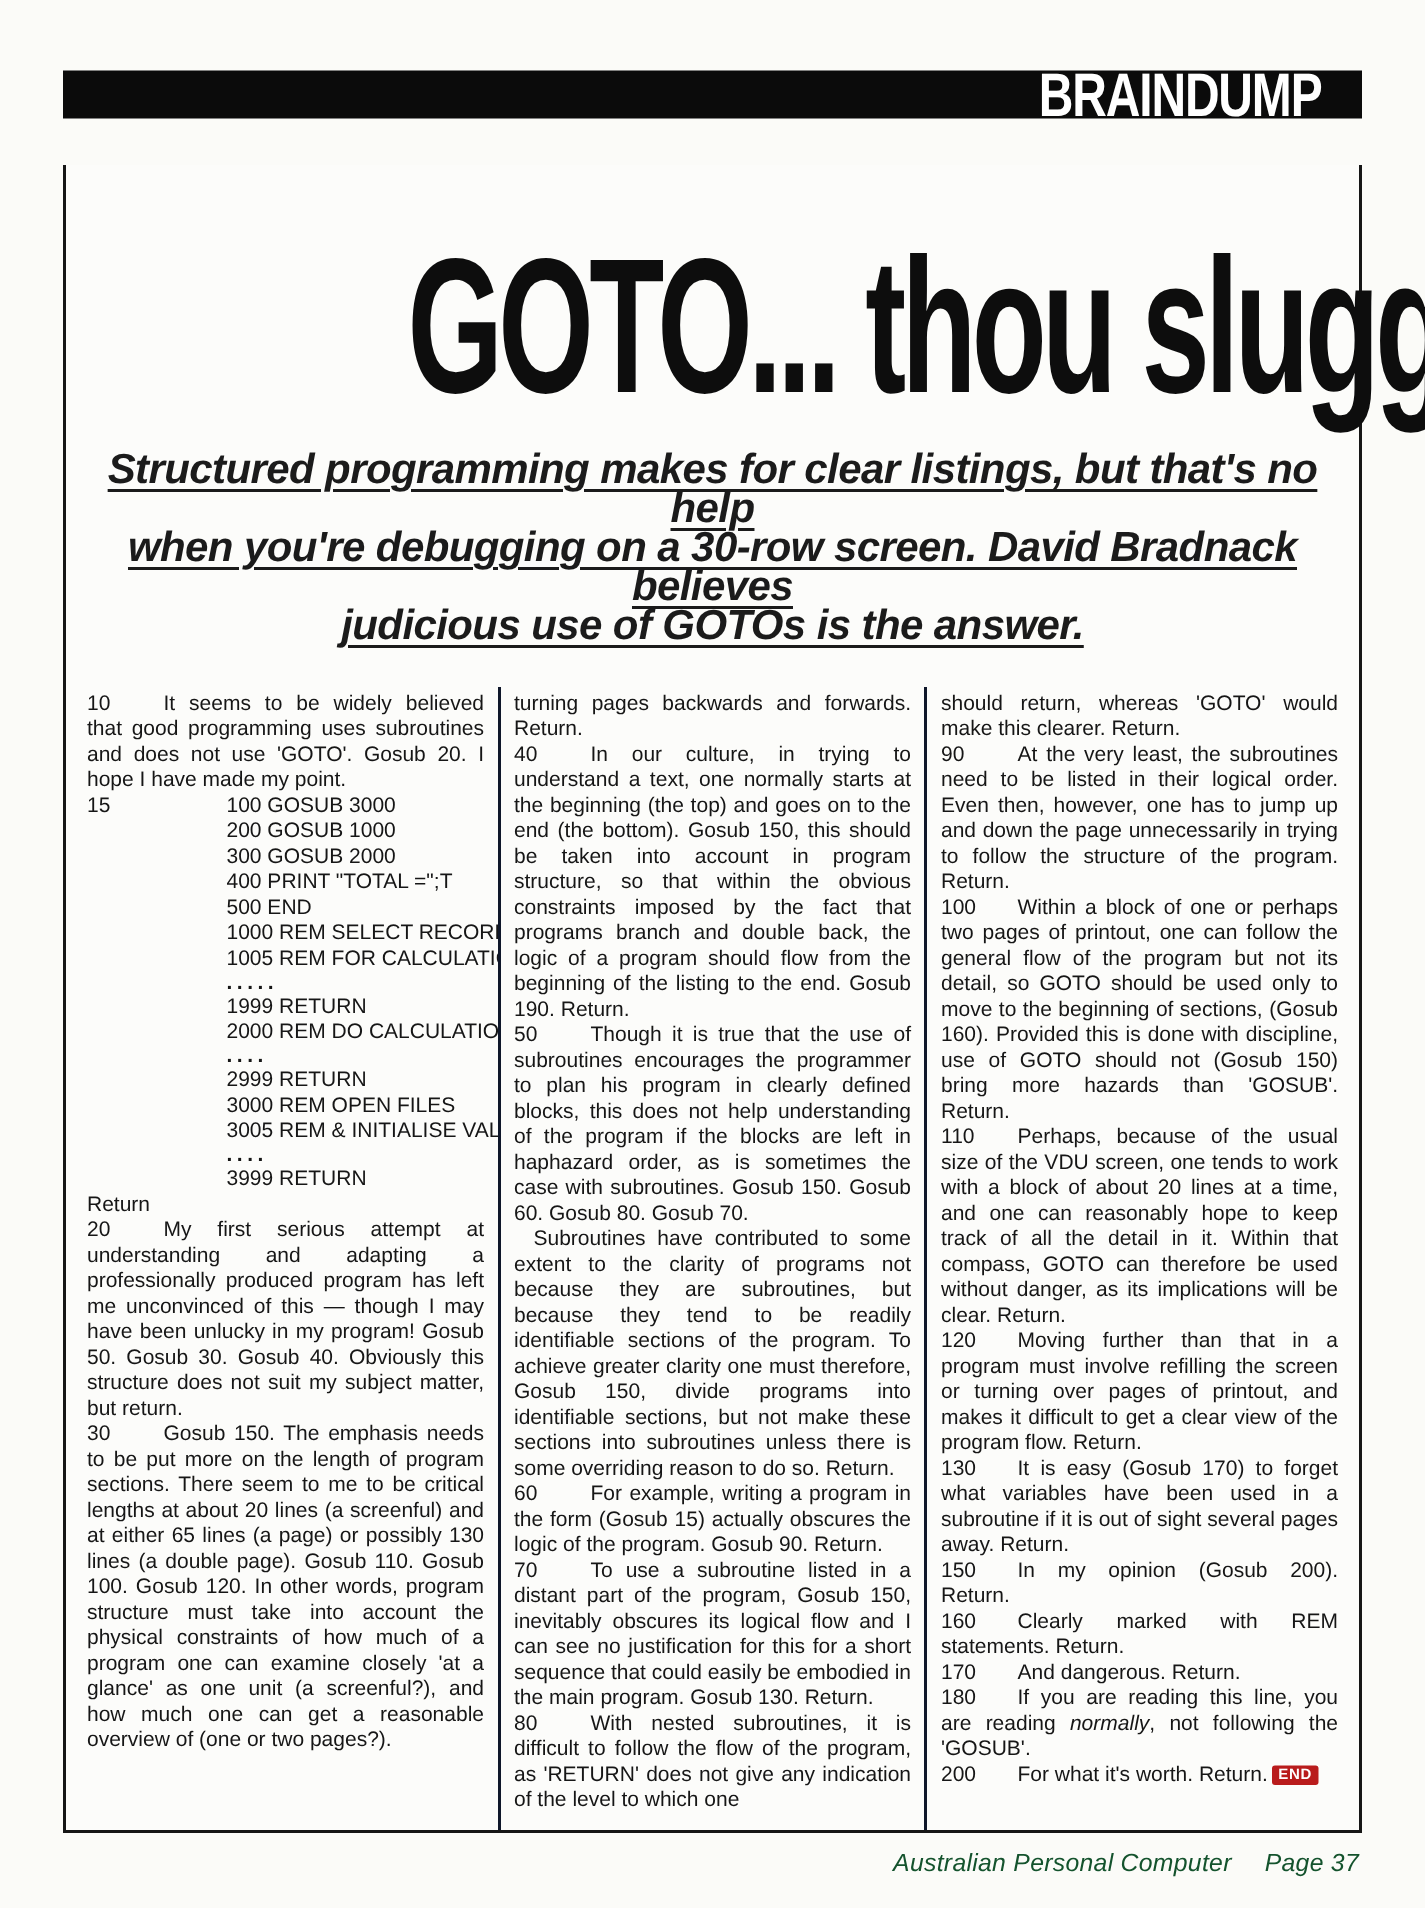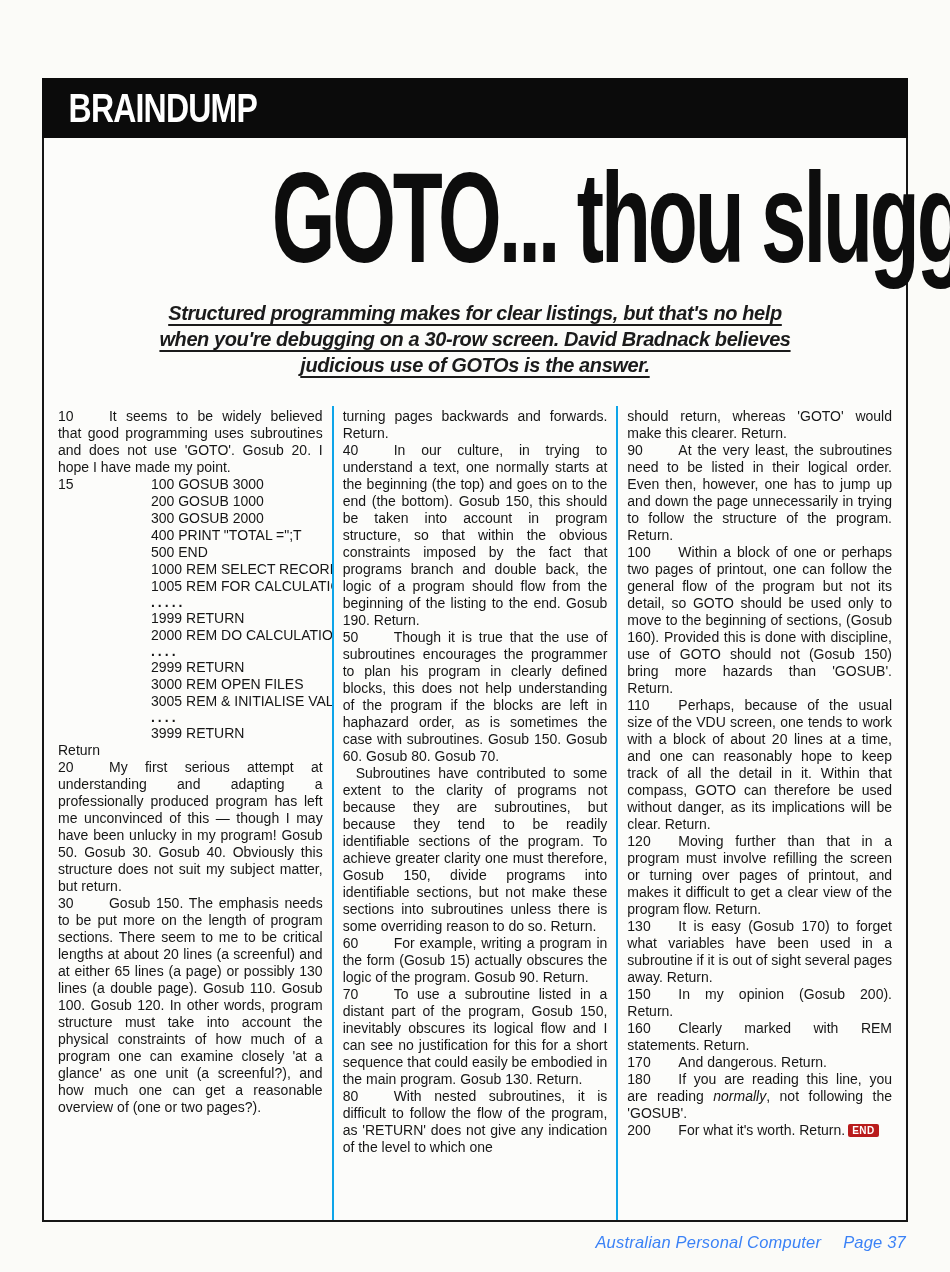--- a/index.html
+++ b/index.html
@@ -1,54 +1,54 @@
 <!DOCTYPE html>
 <html><head>
 <meta charset="utf-8">
 <style>
   html,body{margin:0;padding:0;background:#e9e9e6;}
   .page{position:relative;width:950px;height:1272px;background:#fbfbf8;overflow:hidden;
         font-family:"Liberation Sans",sans-serif;color:#151515;}
   
-  .banner{position:absolute;left:42px;top:78px;width:866px;height:60px;background:#0b0b0b;
-          display:flex;align-items:center;justify-content:flex-start;z-index:2;}
+  .banner{position:absolute;left:42px;top:47px;width:866px;height:32px;background:#0b0b0b;
+          display:flex;align-items:center;justify-content:flex-end;z-index:2;}
   .banner-title{color:#ffffff;font-weight:bold;font-size:41px;line-height:1;
                 letter-spacing:-1px;transform:scaleX(0.78);white-space:nowrap;}
   
   .frame{position:absolute;left:42px;top:110px;width:866px;height:1112px;
          border:2px solid #161616;border-top:none;box-sizing:border-box;
          display:flex;flex-direction:column;background:#fcfcfa;}
   .headline-wrap{margin-top:44px;text-align:center;height:128px;overflow:visible;}
   .headline{display:inline-block;font-size:128px;font-weight:bold;line-height:1.0;
             letter-spacing:-5px;white-space:nowrap;transform:scaleX(0.64);
             transform-origin:center;color:#0d0d0d;}
   .standfirst{margin-top:18px;text-align:center;font-style:italic;font-weight:bold;
-              font-size:20px;line-height:26px;letter-spacing:-0.4px;color:#1b1b1b;}
+              font-size:28px;line-height:26px;letter-spacing:-0.4px;color:#1b1b1b;}
   .standfirst .sf-line{display:block;}
   .standfirst .sf-line span{text-decoration:underline;text-underline-offset:4px;
               text-decoration-thickness:1.5px;}
   
-  .columns{flex:1;display:flex;align-items:stretch;margin-top:28px;padding:0 5px;justify-content:flex-end;}
+  .columns{flex:1;display:flex;align-items:stretch;margin-top:28px;padding:0 5px;}
   .col{flex:1;padding:2px 9px 0 9px;overflow:hidden;}
-  .col + .col{border-left:2px solid #0ea5e9;}
+  .col + .col{border-left:2px solid #0f172a;}
   .col p, .col .block{margin:0;font-size:14px;line-height:17px;text-align:justify;color:#161616;}
   .pnum{display:inline-block;width:51px;}
   .indent{text-indent:13px;}
   .code{display:flex;text-align:left;}
   .code .pnum{flex:none;width:57px;}
   .code-lines{flex:1;}
   .code-line{white-space:pre;margin-left:36px;}
   .code-line.dots{letter-spacing:3px;font-weight:bold;line-height:15px;}
   .it{font-style:italic;}
   .end-badge{display:inline-block;background:#b91c1c;color:#ffffff;font-weight:bold;
              font-size:10px;line-height:13px;padding:0 4px;margin-left:3px;
              border-radius:2px;vertical-align:1px;letter-spacing:0.5px;}
   
   .footer{position:absolute;right:44px;top:1233px;font-style:italic;font-size:16.5px;
-          color:#3b82f6;letter-spacing:0.2px;}
+          color:#14532d;letter-spacing:0.2px;}
   .footer .gap{display:inline-block;width:22px;}
 </style>
 </head>
 <body>
 
 <div class="page">
 
   <div class="banner">
     <span class="banner-title">BRAINDUMP</span>
   </div>

